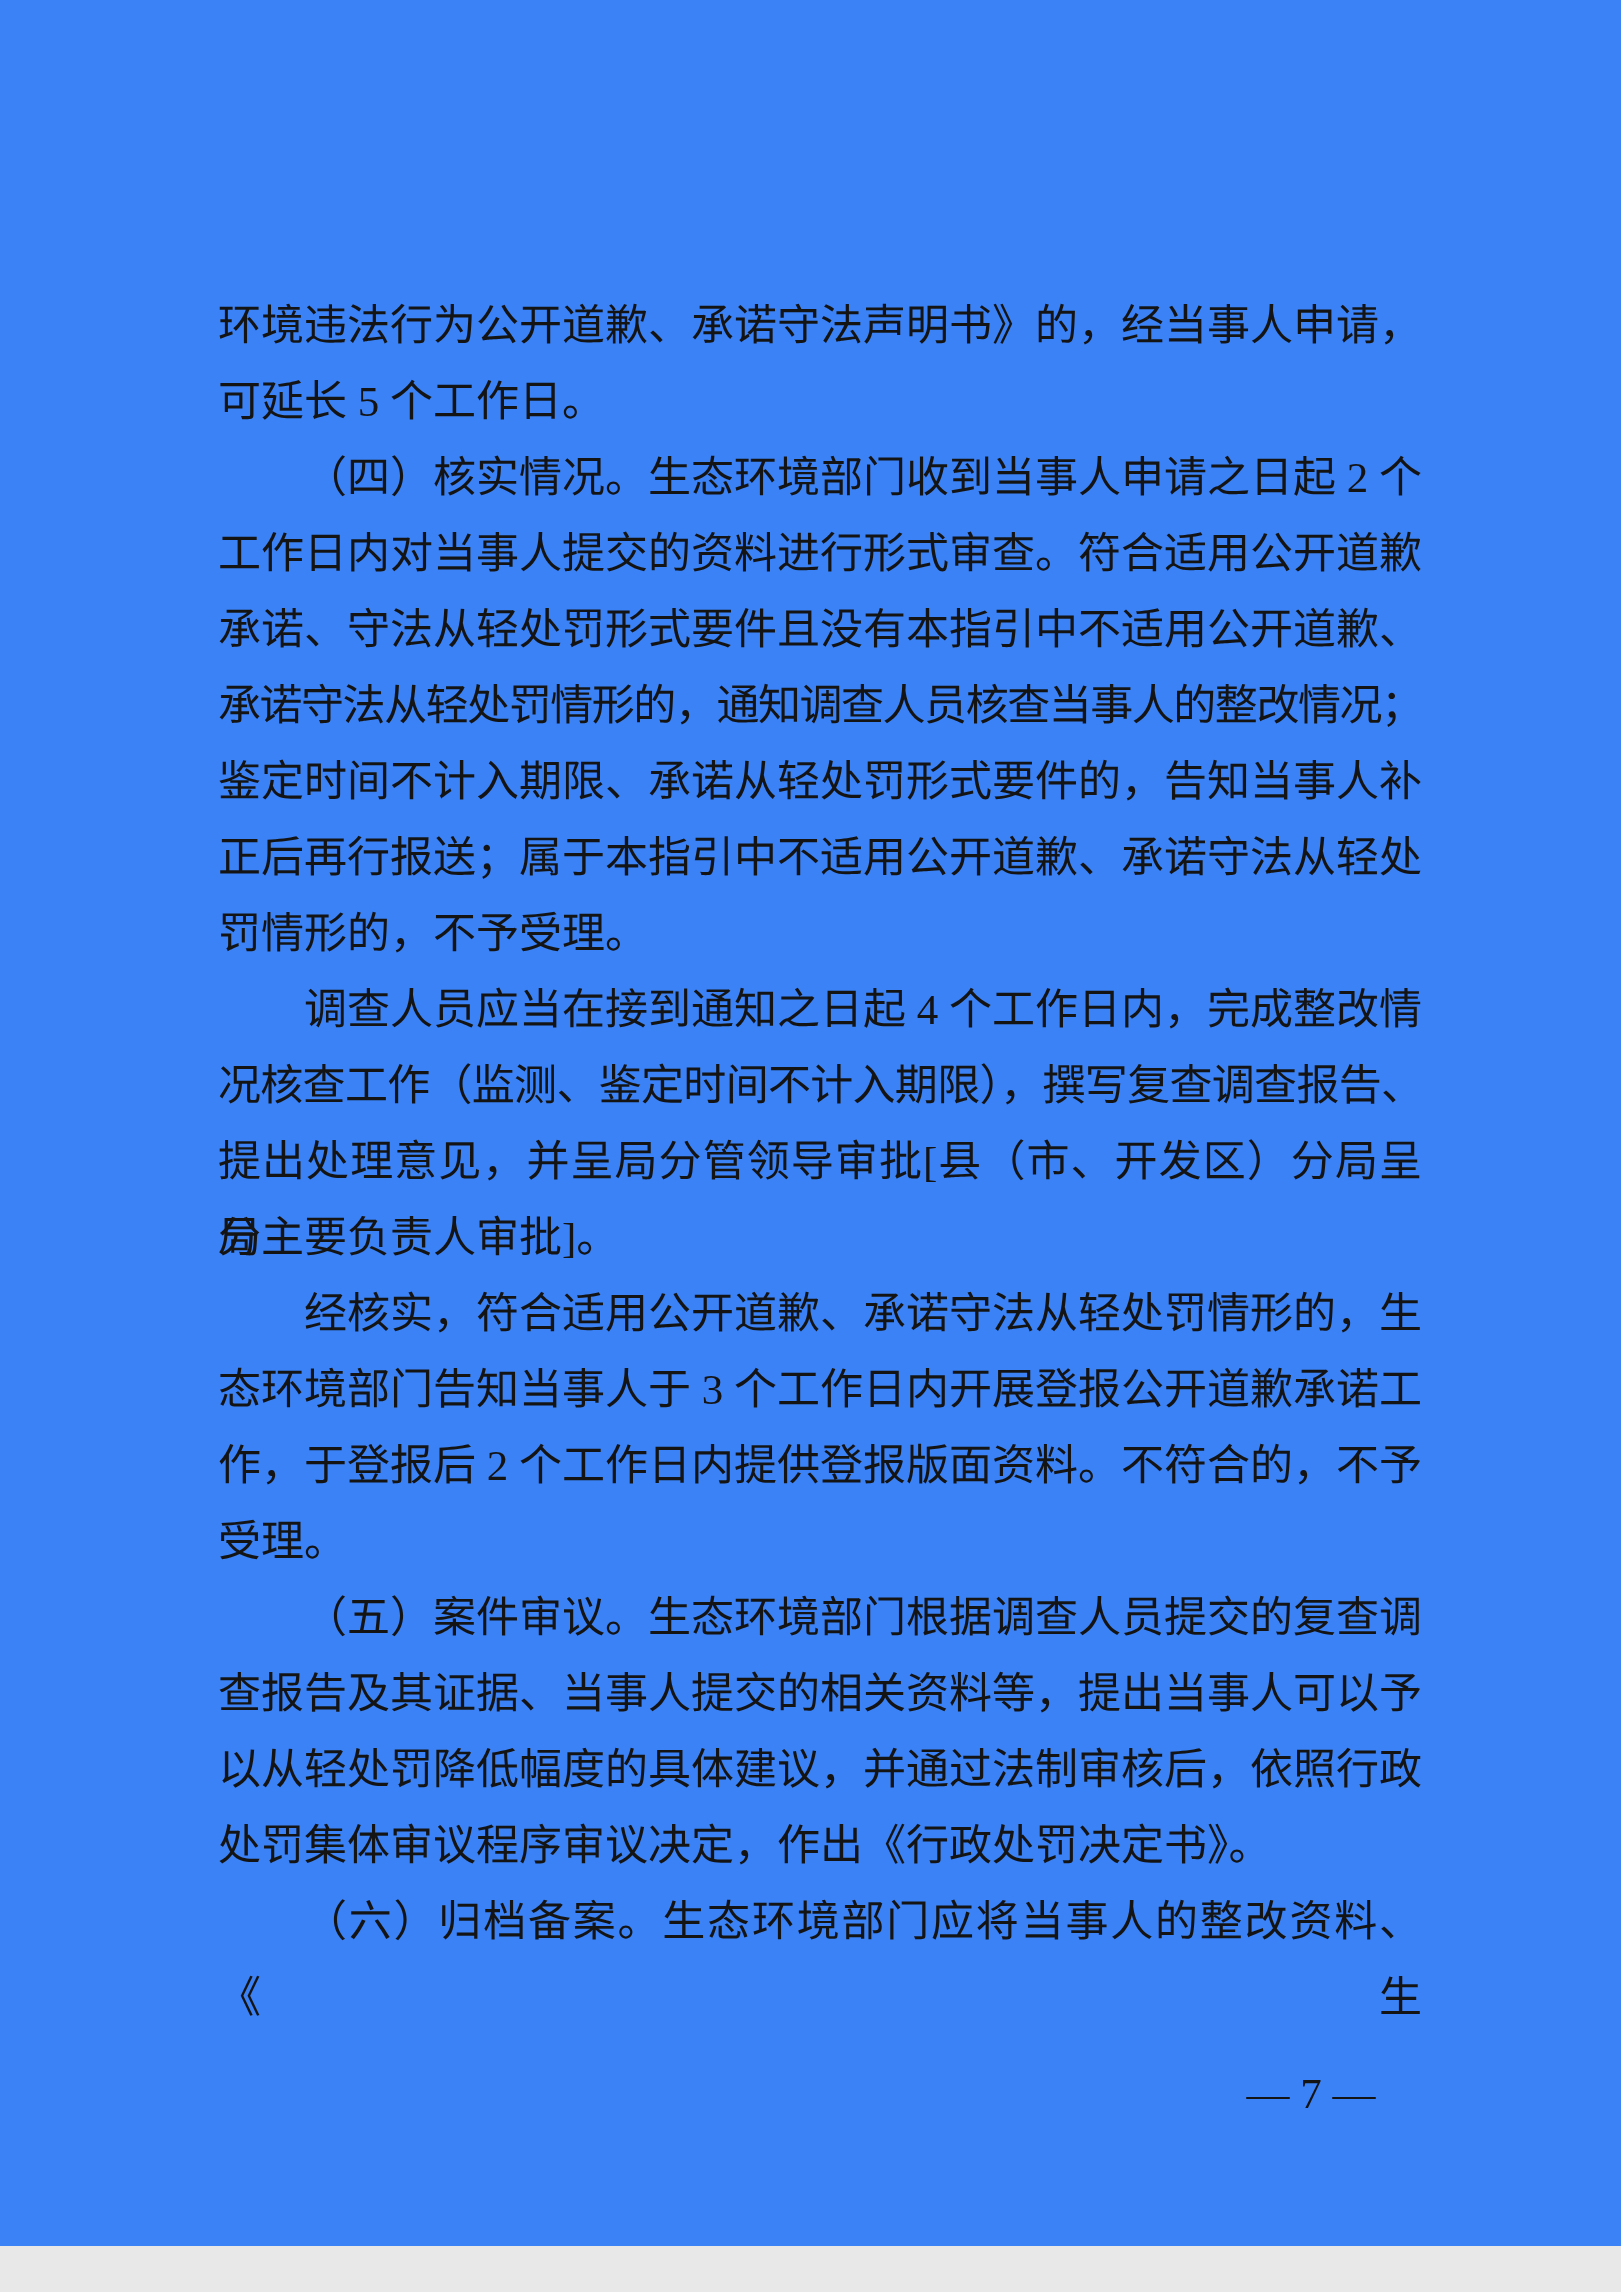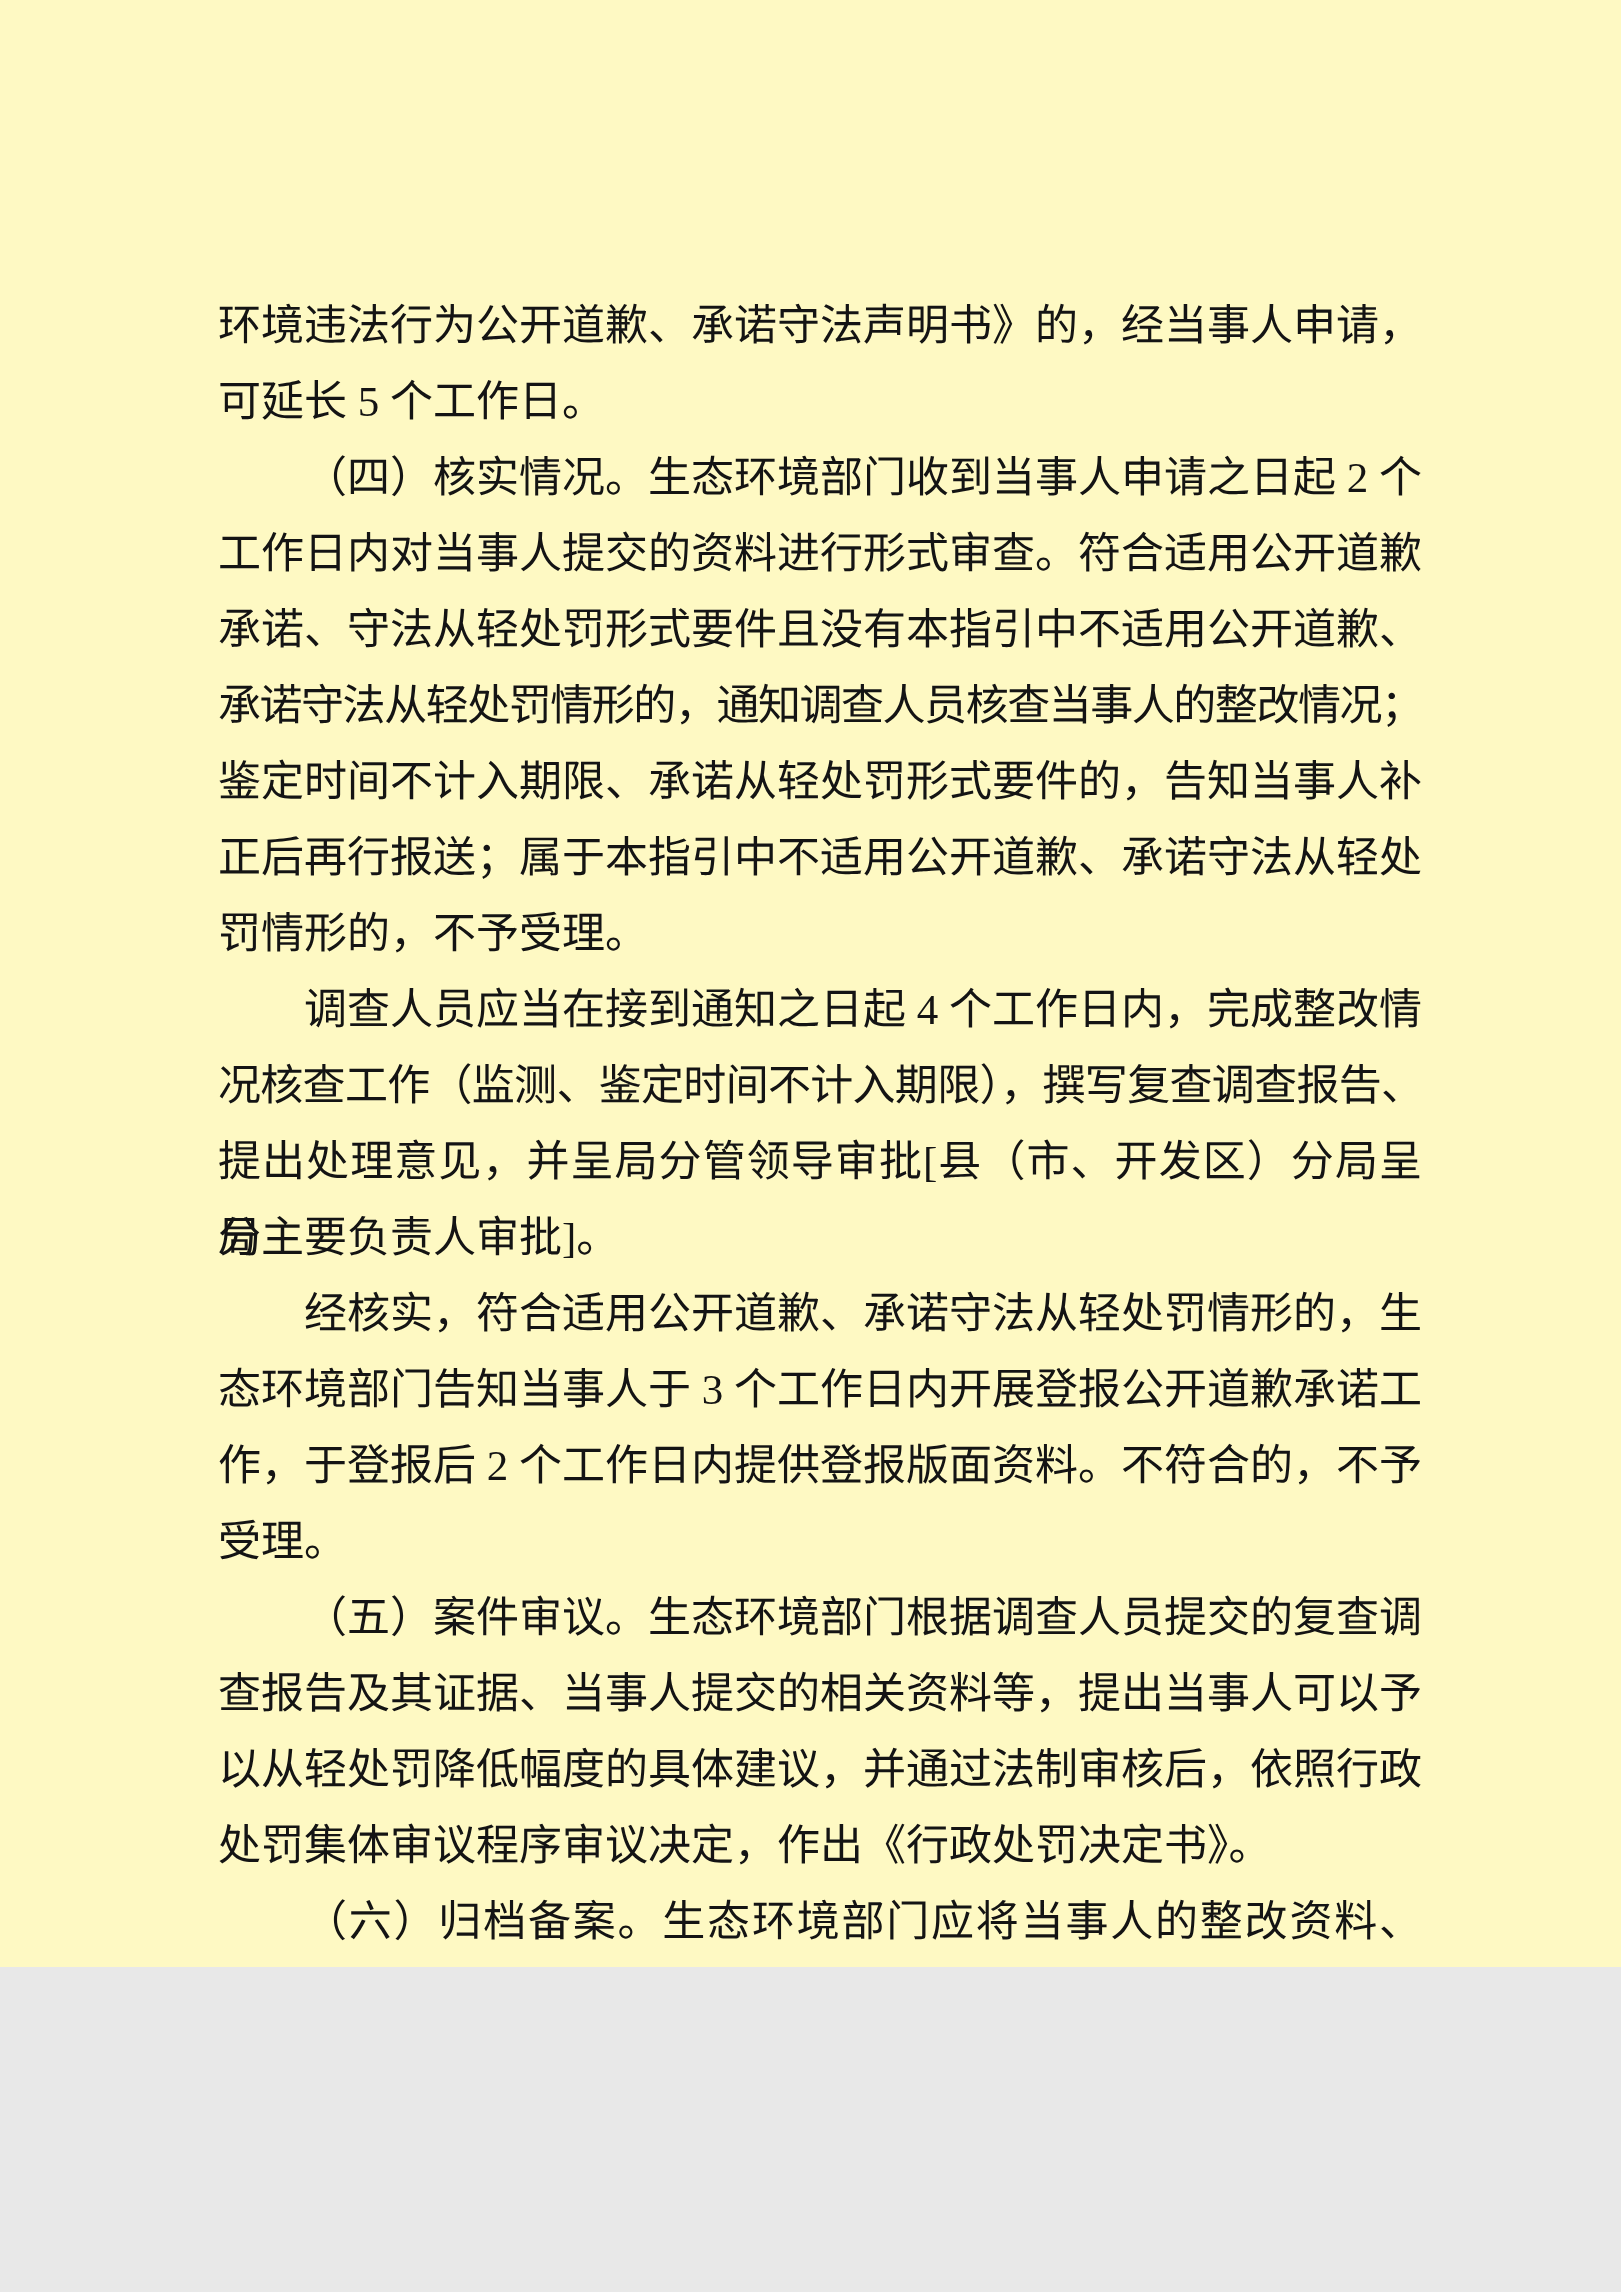--- a/index.html
+++ b/index.html
@@ -3,23 +3,23 @@
 <meta charset="utf-8">
 <style>
   html, body {
     margin: 0;
     padding: 0;
     background: #e8e8e8;
   }
   .page {
     position: relative;
     width: 1621px;
-    height: 1967px;
+    height: 2246px;
     margin: 0 auto;
-    background: #fef9c3;
+    background: #3b82f6;
     overflow: hidden;
     font-family: "Liberation Serif", "DejaVu Serif", serif;
     color: #141414;
   }
   .text-block {
     position: absolute;
     left: 218px;
     top: 288px;
     width: 1204px;
   }

